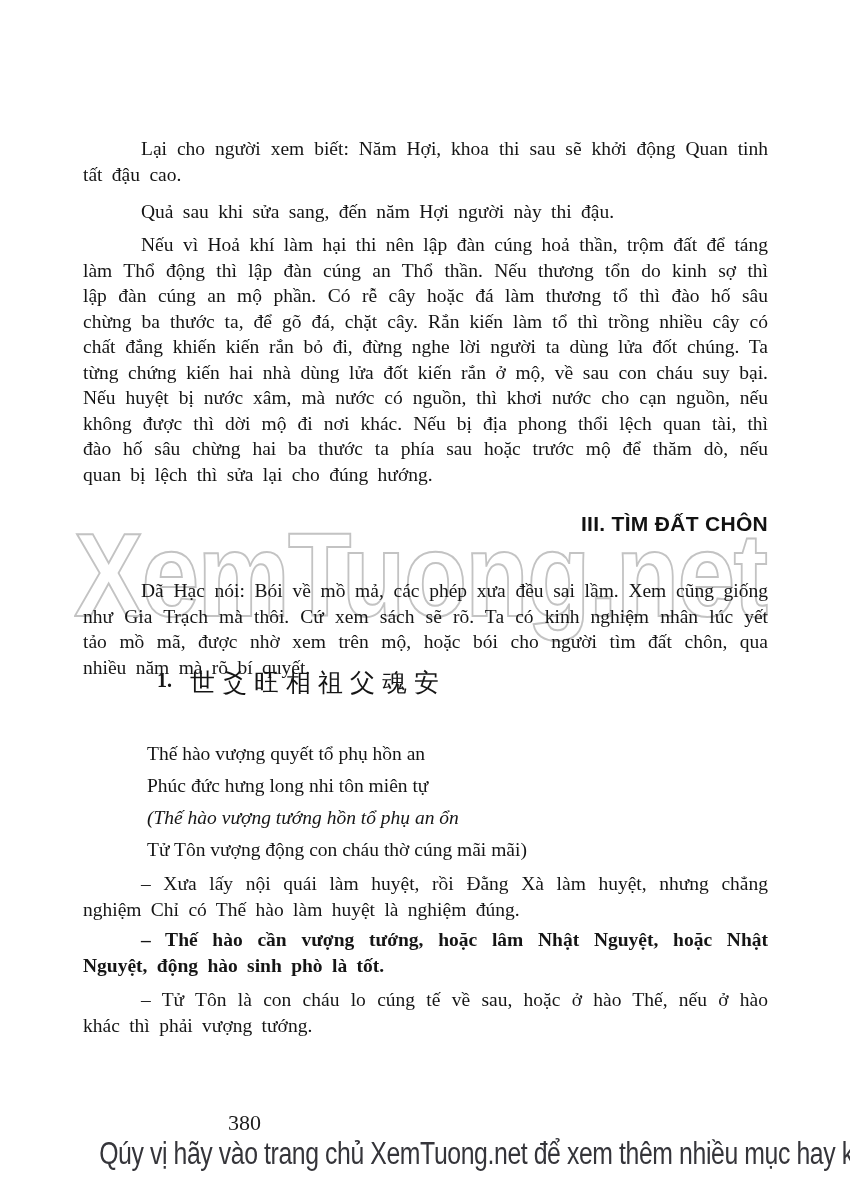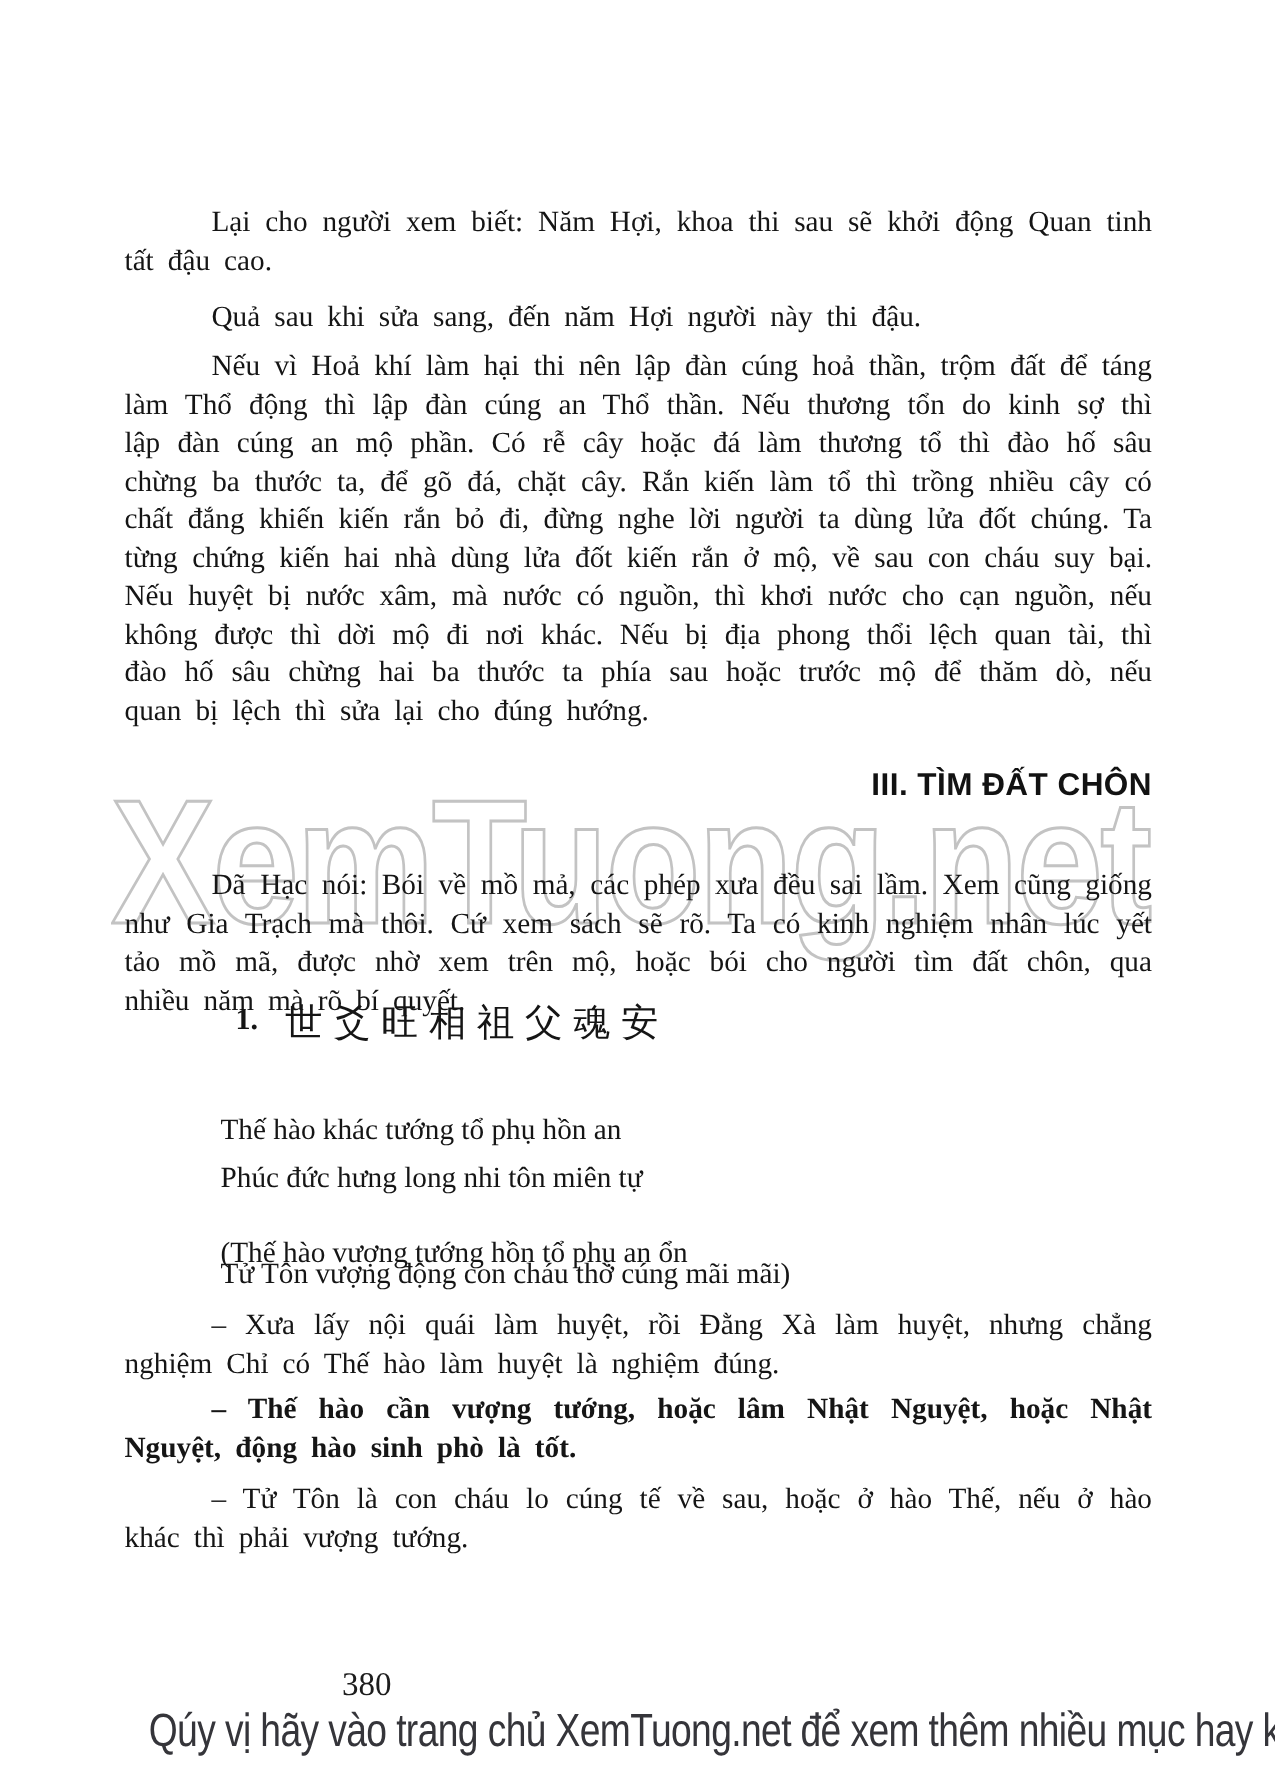--- a/index.html
+++ b/index.html
@@ -126,28 +126,28 @@
       <p class="para">Dã Hạc nói: Bói về mồ mả, các phép xưa đều sai lầm. Xem cũng giống như Gia Trạch mà thôi. Cứ xem sách sẽ rõ. Ta có kinh nghiệm nhân lúc yết tảo mồ mã, được nhờ xem trên mộ, hoặc bói cho người tìm đất chôn, qua nhiều năm mà rõ bí quyết.</p>
     </div>
 
     <div class="block" style="top:668px;">
       <span class="verse-num">1.</span>
       <div class="verse-line">世爻旺相祖父魂安</div>
     </div>
 
 
     <div class="block" style="top:741px;">
-      <div class="poem-line">Thế hào khác tướng tổ phụ hồn an</div>
+      <div class="poem-line">Thế hào vượng quyết tổ phụ hồn an</div>
     </div>
 
     <div class="block" style="top:773px;font-family:Liberation Serif, serif;">
       <div class="poem-line">Phúc đức hưng long nhi tôn miên tự</div>
     </div>
 
-    <div class="block" style="top:823px;">
+    <div class="block" style="top:805px;font-style:italic;">
       <div class="poem-line">(Thế hào vượng tướng hồn tổ phụ an ổn</div>
     </div>
 
     <div class="block" style="top:837px;">
       <div class="poem-line">Tử Tôn vượng động con cháu thờ cúng mãi mãi)</div>
     </div>
 
     <div class="block" style="top:871px;">
       <p class="para">– Xưa lấy nội quái làm huyệt, rồi Đằng Xà làm huyệt, nhưng chẳng nghiệm Chỉ có Thế hào làm huyệt là nghiệm đúng.</p>
     </div>

